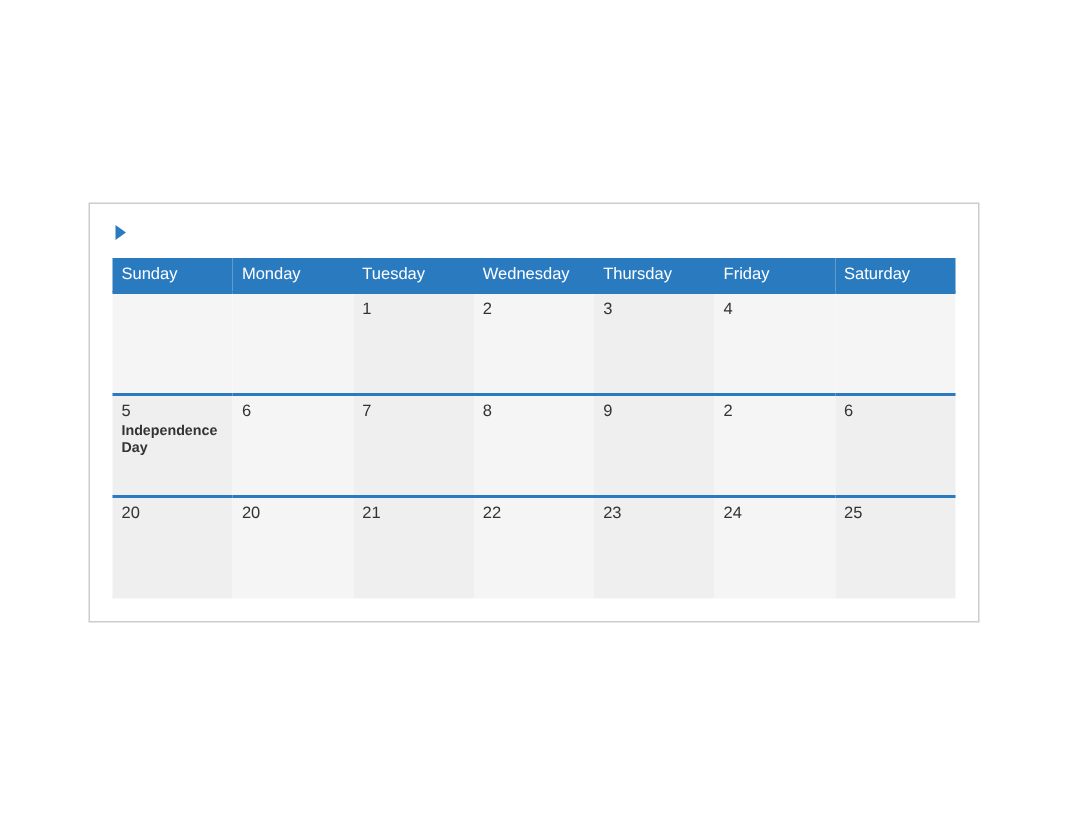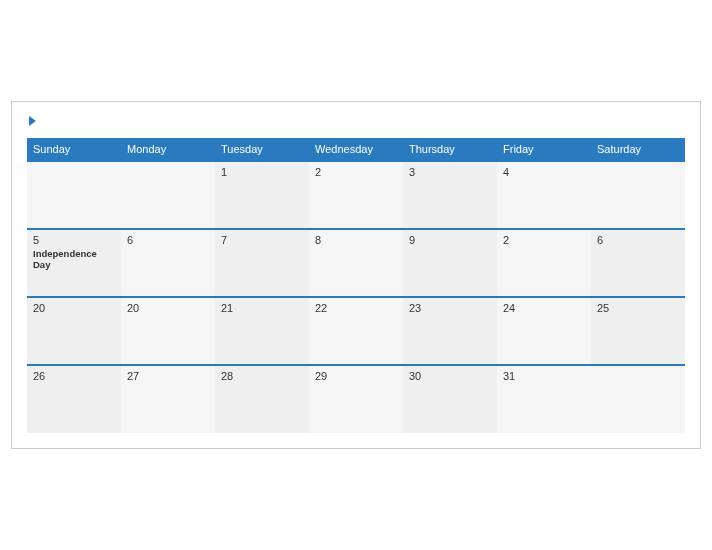--- a/index.html
+++ b/index.html
@@ -6,21 +6,21 @@
     body {
       font-family: Arial, sans-serif;
       background: #fff;
       width: 712px;
       height: 550px;
       display: flex;
       align-items: center;
       justify-content: center;
     }
     .calendar-container {
-      width: 690px;
+      width: 594px;
       background: #fff;
       border: 1px solid #ccc;
       padding: 10px 15px 15px 15px;
     }
     .calendar-header {
       display: flex;
       align-items: center;
       justify-content: space-between;
       margin-bottom: 8px;
       padding: 4px 0;
@@ -199,36 +199,15 @@
           <td>
             <span class="day-number">23</span>
           </td>
           <td>
             <span class="day-number">24</span>
           </td>
           <td>
             <span class="day-number">25</span>
           </td>
         </tr>
-        <tr>
-          <td>
-            <span class="day-number">26</span>
-          </td>
-          <td>
-            <span class="day-number">27</span>
-          </td>
-          <td>
-            <span class="day-number">28</span>
-          </td>
-          <td>
-            <span class="day-number">29</span>
-          </td>
-          <td>
-            <span class="day-number">30</span>
-          </td>
-          <td>
-            <span class="day-number">31</span>
-          </td>
-          <td class="empty-cell"></td>
-        </tr>
       </tbody>
   </table>
 </div>
 
 </body></html>

